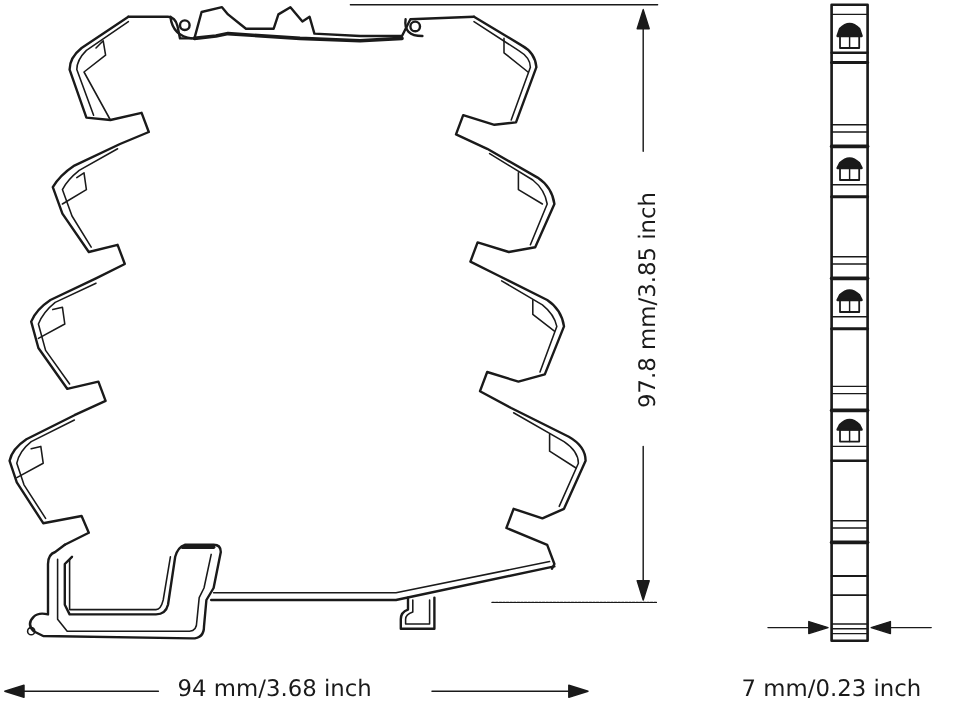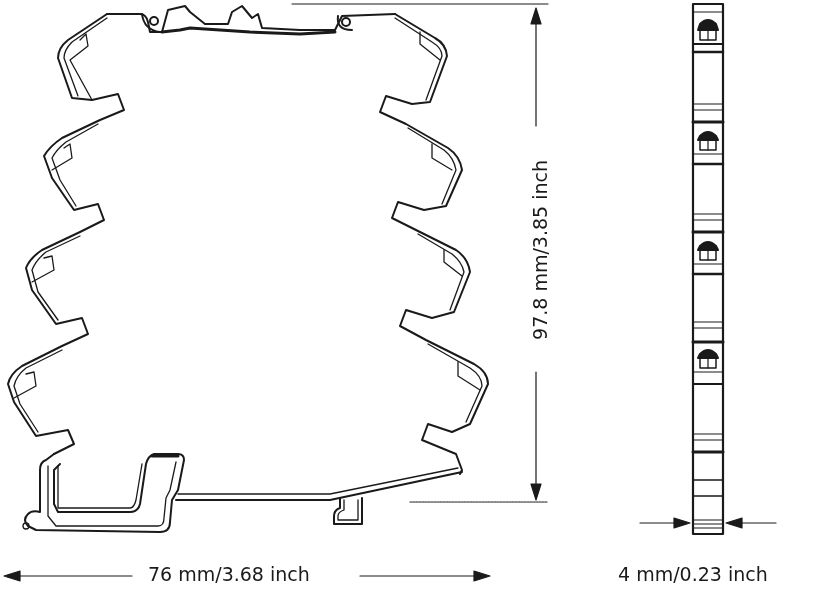--- a/index.html
+++ b/index.html
@@ -139,15 +139,15 @@
 
     <g stroke-width="1.2">
       <line x1="640" y1="523" x2="674" y2="523"></line>
       <polygon points="690,523 674,518 674,528" fill="#1a1a1a"></polygon>
       <line x1="742" y1="523" x2="776" y2="523"></line>
       <polygon points="726,523 742,518 742,528" fill="#1a1a1a"></polygon>
     </g>
   </g>
 </svg>
 
-<div id="width-label" class="dim-label">76 mm/3.68 inch</div>
+<div id="width-label" class="dim-label">94 mm/3.68 inch</div>
 <div id="height-label" class="dim-label">97.8 mm/3.85 inch</div>
-<div id="depth-label" class="dim-label">4 mm/0.23 inch</div>
+<div id="depth-label" class="dim-label">7 mm/0.23 inch</div>
 
 </body></html>

